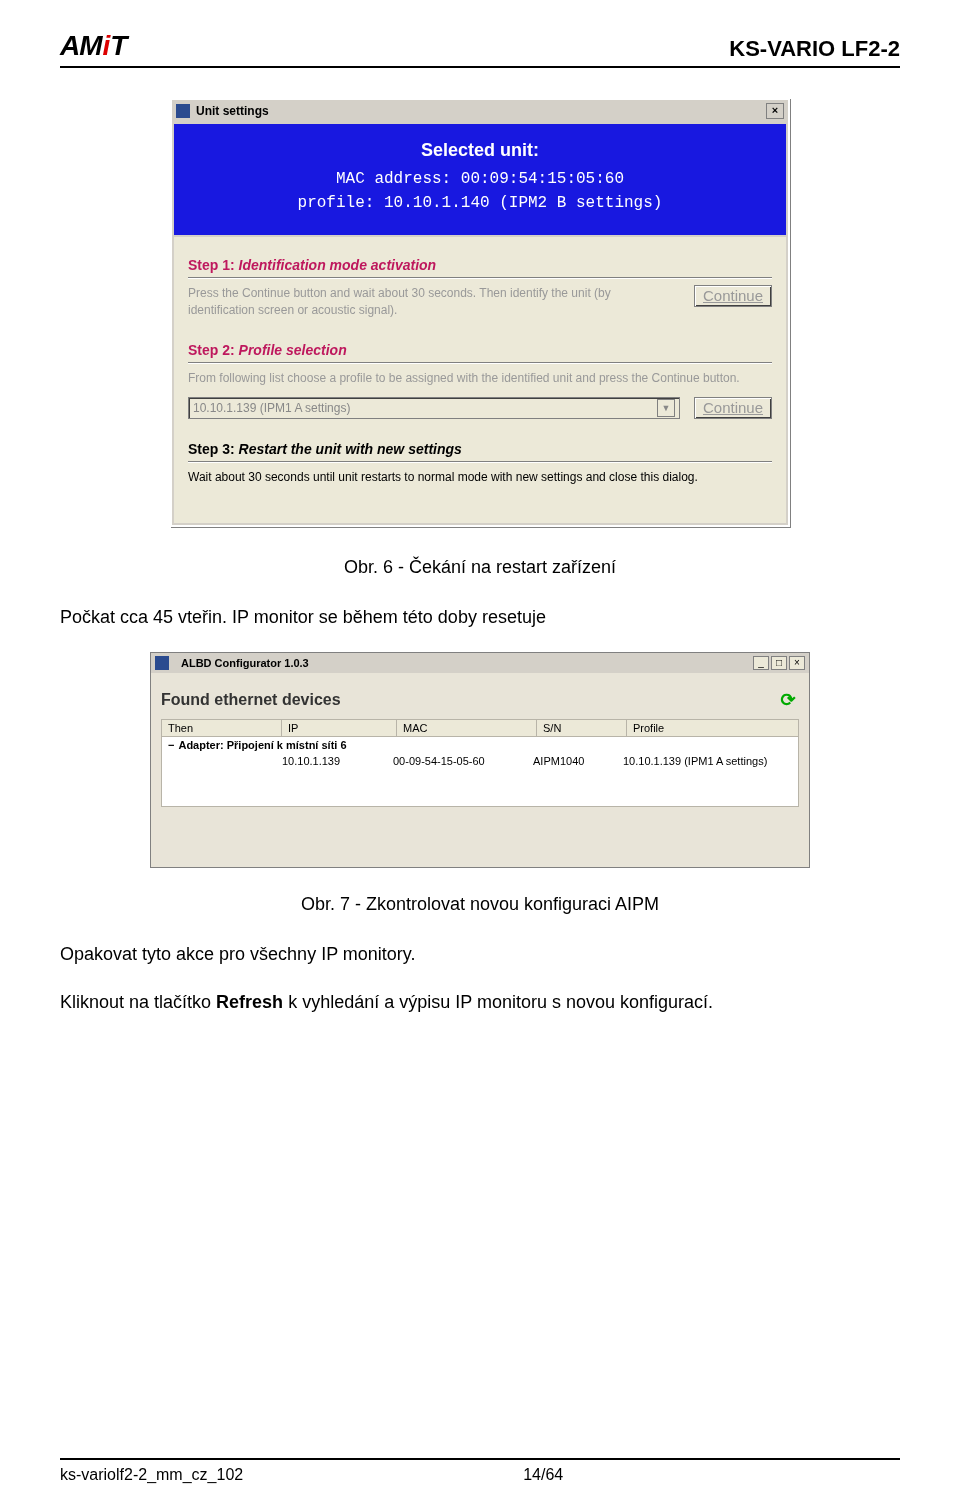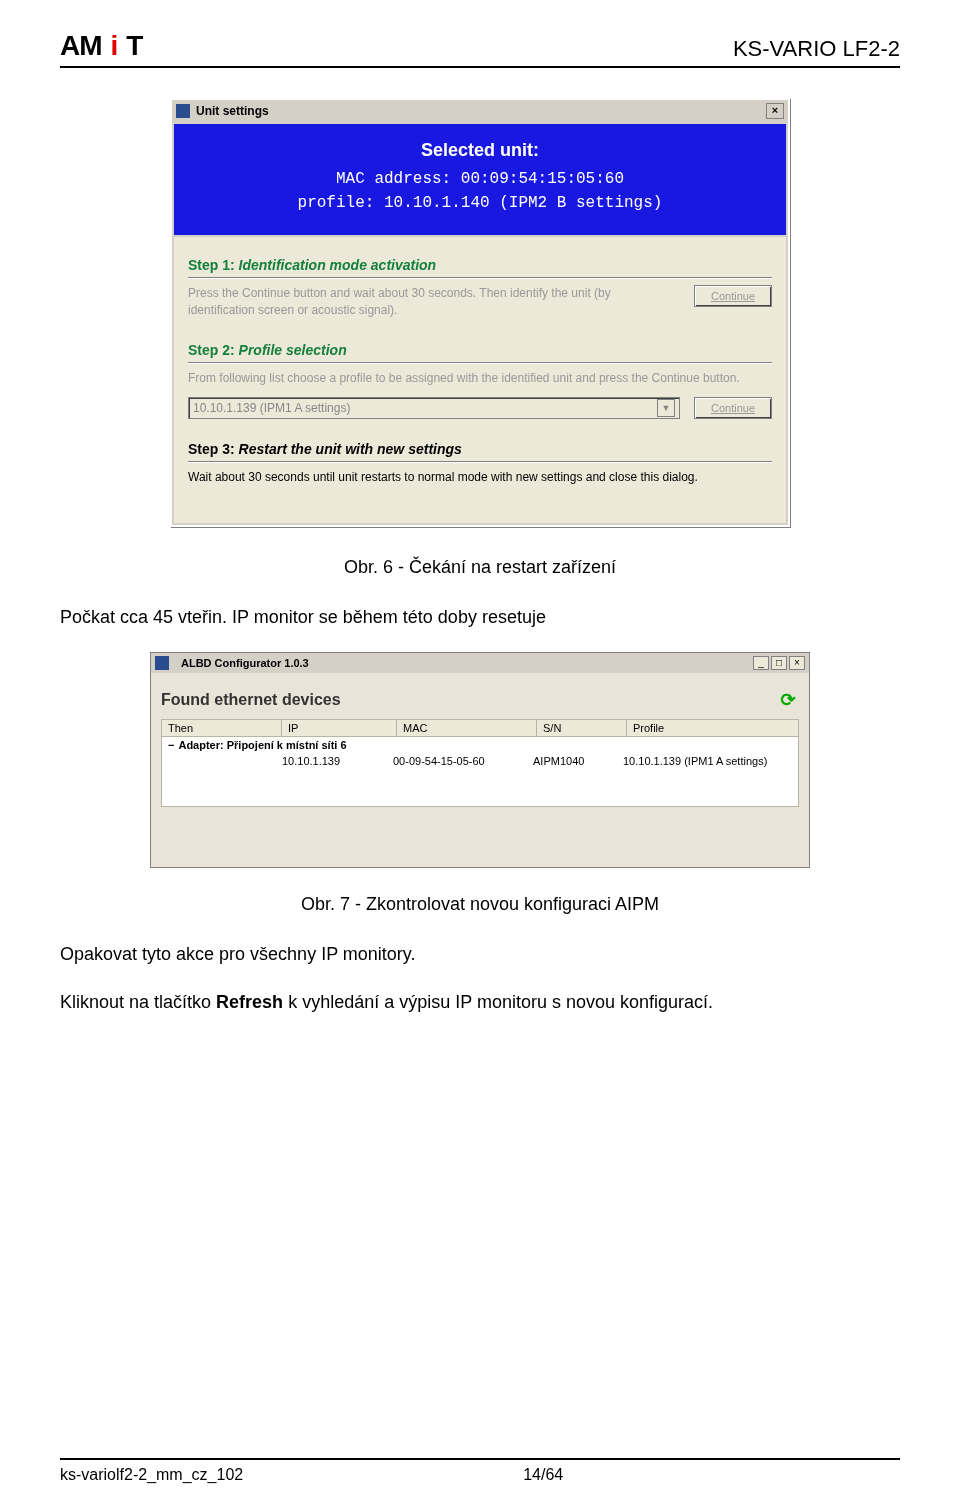--- a/index.html
+++ b/index.html
@@ -1,40 +1,40 @@
 <!DOCTYPE html>
 <html><head>
 <meta charset="utf-8">
 <style>
   * { box-sizing: border-box; margin: 0; padding: 0; }
   body { background: #fff; font-family: Arial, Helvetica, sans-serif; width: 960px; margin: 0 auto; color: #000; }
   .page { padding: 30px 60px 20px 60px; min-height: 1504px; position: relative; }
   .header { display: flex; justify-content: space-between; align-items: flex-end; border-bottom: 2px solid #000; padding-bottom: 4px; margin-bottom: 30px; }
-  .logo { font-weight: 900; font-size: 28px; letter-spacing: -1px; display:flex; align-items:center; gap:9px;}
+  .logo { font-weight: 900; font-size: 28px; letter-spacing: -1px; font-style: italic; display:flex; align-items:center; gap:1px;}
   .logo .dot { color: #d00; }
-  .doc-title { font-weight: 400; font-size: 22px; }
+  .doc-title { font-weight: 700; font-size: 22px; }
 
   
   .win { width: 620px; margin: 0 auto 30px auto; border: 2px solid #fff; box-shadow: 1px 1px 0 #808080, -1px -1px 0 #fff; background: #d4d0c8; font-family: Tahoma, Arial, sans-serif; font-size: 12px; }
   .title-bar { background: #d4d0c8; display: flex; align-items: center; padding: 3px 4px; }
   .title-icon { width: 14px; height: 14px; background: #2b4b8f; margin-right: 6px; display:inline-block; }
   .title-text { font-weight: 700; font-size: 12px; }
   .title-close { margin-left: auto; width: 18px; height: 16px; background: #d4d0c8; border: 1px solid #808080; text-align:center; line-height:13px; font-size:11px; font-weight:700; }
   .blue-panel { background: #1818e0; color: #fff; text-align: center; padding: 16px 10px 20px 10px; margin: 2px; }
   .blue-panel .sel { font-size: 18px; font-weight: 700; margin-bottom: 6px; }
   .blue-panel .mono { font-family: "Courier New", monospace; font-size: 16px; line-height: 1.5; }
   .steps { background: #ece9d8; margin: 2px; padding: 20px 14px 14px 14px; }
   .step-title { font-size: 14px; font-weight: 700; margin-bottom: 2px; }
   .step-title .label { font-style: italic; font-weight: 700; }
   .step-hr { border: none; border-top: 1px solid #808080; border-bottom: 1px solid #fff; margin: 4px 0 6px 0; }
   .step-body { font-size: 12px; line-height: 1.45; display: flex; gap: 14px; align-items: flex-start; }
   .step-text { flex: 1; }
-  .btn-win { width: 78px; height: 22px; background: #ece9d8; border: 1px solid #808080; box-shadow: inset 1px 1px 0 #fff, inset -1px -1px 0 #404040; text-align: center; line-height: 20px; font-size: 11px; text-decoration: underline; flex-shrink: 0; }
+  .btn-win { width: 78px; height: 22px; background: #ece9d8; border: 1px solid #808080; box-shadow: inset 1px 1px 0 #fff, inset -1px -1px 0 #404040; text-align: center; line-height: 20px; font-size: 15px; text-decoration: underline; flex-shrink: 0; }
   .dimmed { color: #999; }
-  .dimmed .step-title, .dimmed .step-title .label { color: #15803d; }
+  .dimmed .step-title, .dimmed .step-title .label { color: #be185d; }
   .step-block { margin-bottom: 22px; }
   .combo-row { display: flex; gap: 14px; align-items: center; margin-top: 10px; }
   .combo { flex: 1; height: 22px; background: #ece9d8; border: 1px solid #808080; box-shadow: inset 1px 1px 0 #404040; display: flex; align-items: center; padding: 0 4px; color: #888; }
   .combo .arrow { margin-left: auto; width: 18px; height: 18px; background: #ece9d8; border: 1px solid #808080; display: flex; align-items: center; justify-content: center; font-size: 9px; }
 
   
   .caption { text-align: center; font-size: 18px; margin: 10px 0 26px 0; }
   .body-text { font-size: 18px; margin: 0 0 22px 0; line-height: 1.45; }
 
   

